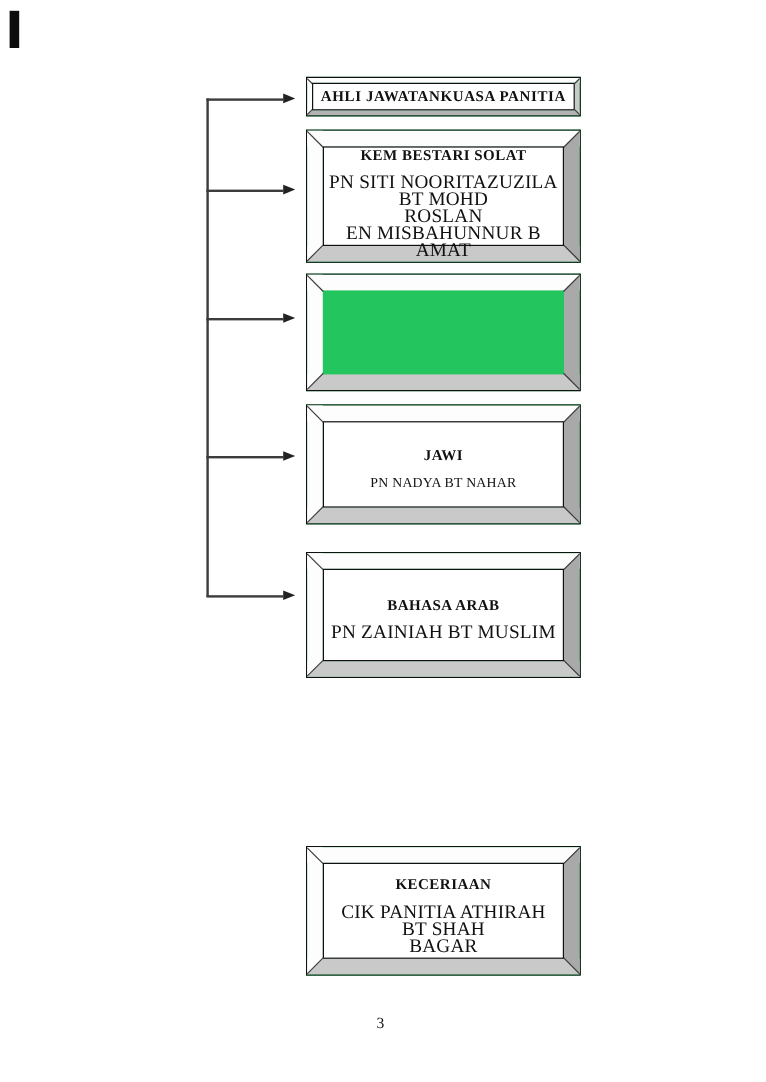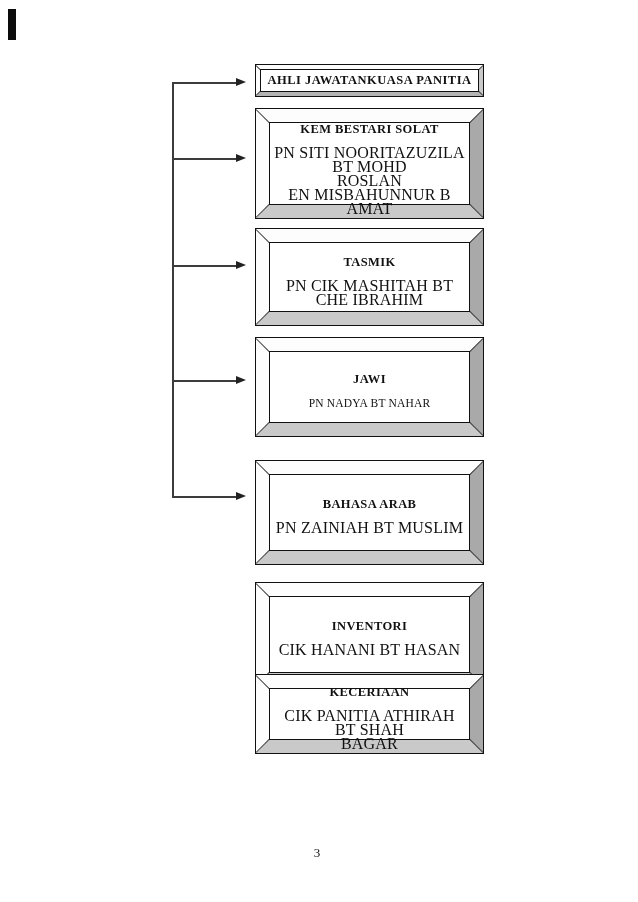--- a/index.html
+++ b/index.html
@@ -45,21 +45,21 @@
   .title-box .diag { width:7px; }
   .title-label { font-weight:bold; font-size:12.5px; letter-spacing:0.5px; }
 
   .b1 { top:108px; height:111px; }
   .b1 .inner { padding-top:11px; padding-bottom:0; }
   .b2 { top:228px; height:98px; }
   .b3 { top:337px; height:100px; }
   .b3 .bnames { font-size:11.5px; }
   .b4 { top:460px; height:105px; }
   .b5 { top:582px; height:105px; }
-  .b6 { top:674px; height:80px; }
+  .b6 { top:705px; height:108px; }
 
   .page-number { position:absolute; left:0; right:4px; top:845px; text-align:center; font-size:13px; }
 </style>
 </head>
 <body>
 
 <div class="page">
 
   <div class="artifact"></div>
 
@@ -110,24 +110,20 @@
 EN MISBAHUNNUR B AMAT</div>
     </div>
   </div>
 
   <div class="box3d b2">
     <div class="bevel"></div>
     <i class="diag d-tl"></i>
     <i class="diag d-tr"></i>
     <i class="diag d-bl"></i>
     <i class="diag d-br"></i>
-    <div class="inner">
-      <div class="bhead">TASMIK</div>
-      <div class="bnames">PN CIK MASHITAH BT CHE IBRAHIM</div>
-    </div>
   </div>
 
   <div class="box3d b3">
     <div class="bevel"></div>
     <i class="diag d-tl"></i>
     <i class="diag d-tr"></i>
     <i class="diag d-bl"></i>
     <i class="diag d-br"></i>
     <div class="inner">
       <div class="bhead">JAWI</div>
@@ -140,31 +136,20 @@
     <i class="diag d-tl"></i>
     <i class="diag d-tr"></i>
     <i class="diag d-bl"></i>
     <i class="diag d-br"></i>
     <div class="inner">
       <div class="bhead">BAHASA ARAB</div>
       <div class="bnames">PN ZAINIAH BT MUSLIM</div>
     </div>
   </div>
 
-  <div class="box3d b5">
-    <div class="bevel"></div>
-    <i class="diag d-tl"></i>
-    <i class="diag d-tr"></i>
-    <i class="diag d-bl"></i>
-    <i class="diag d-br"></i>
-    <div class="inner">
-      <div class="bhead">INVENTORI</div>
-      <div class="bnames">CIK HANANI BT HASAN</div>
-    </div>
-  </div>
 
   <div class="box3d b6">
     <div class="bevel"></div>
     <i class="diag d-tl"></i>
     <i class="diag d-tr"></i>
     <i class="diag d-bl"></i>
     <i class="diag d-br"></i>
     <div class="inner">
       <div class="bhead">KECERIAAN</div>
       <div class="bnames">CIK PANITIA ATHIRAH BT SHAH

